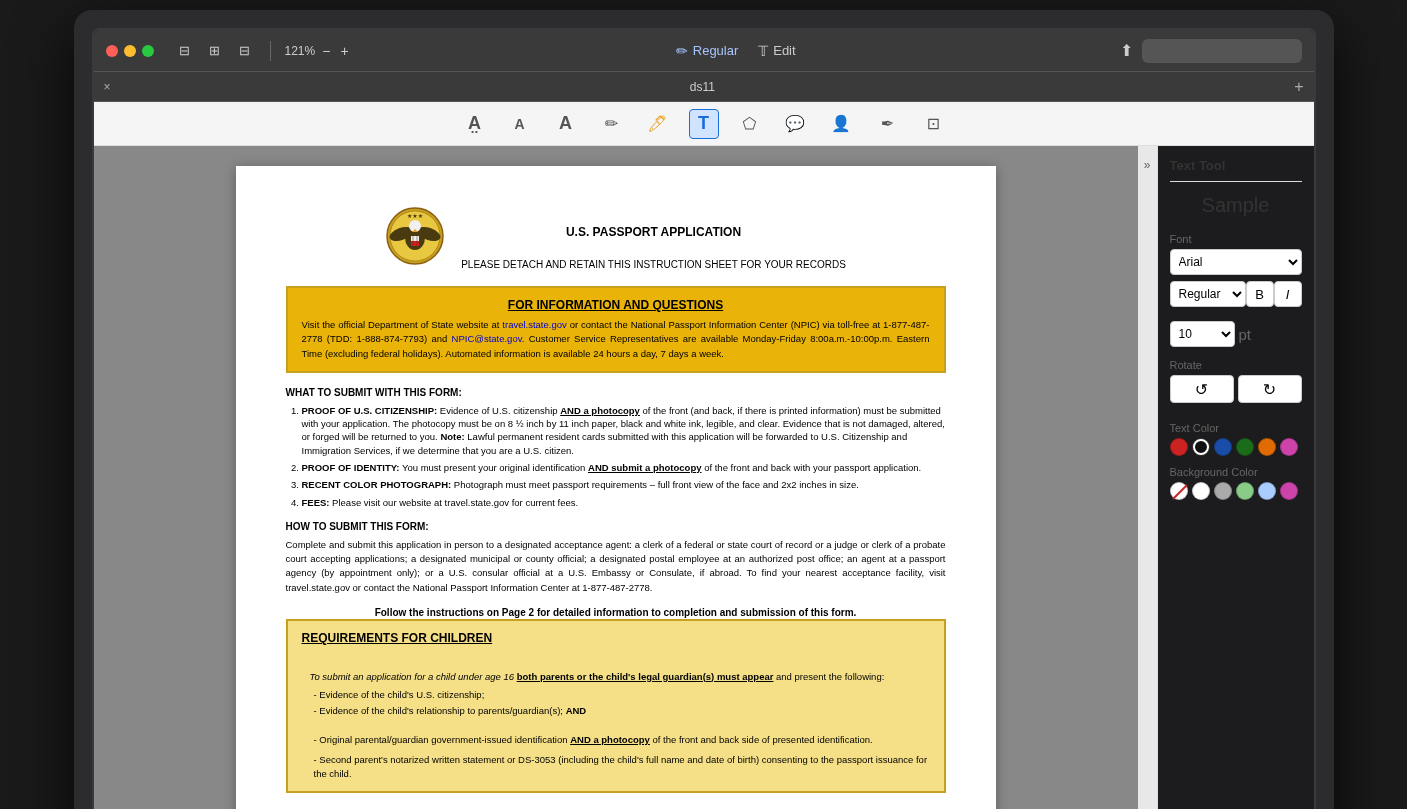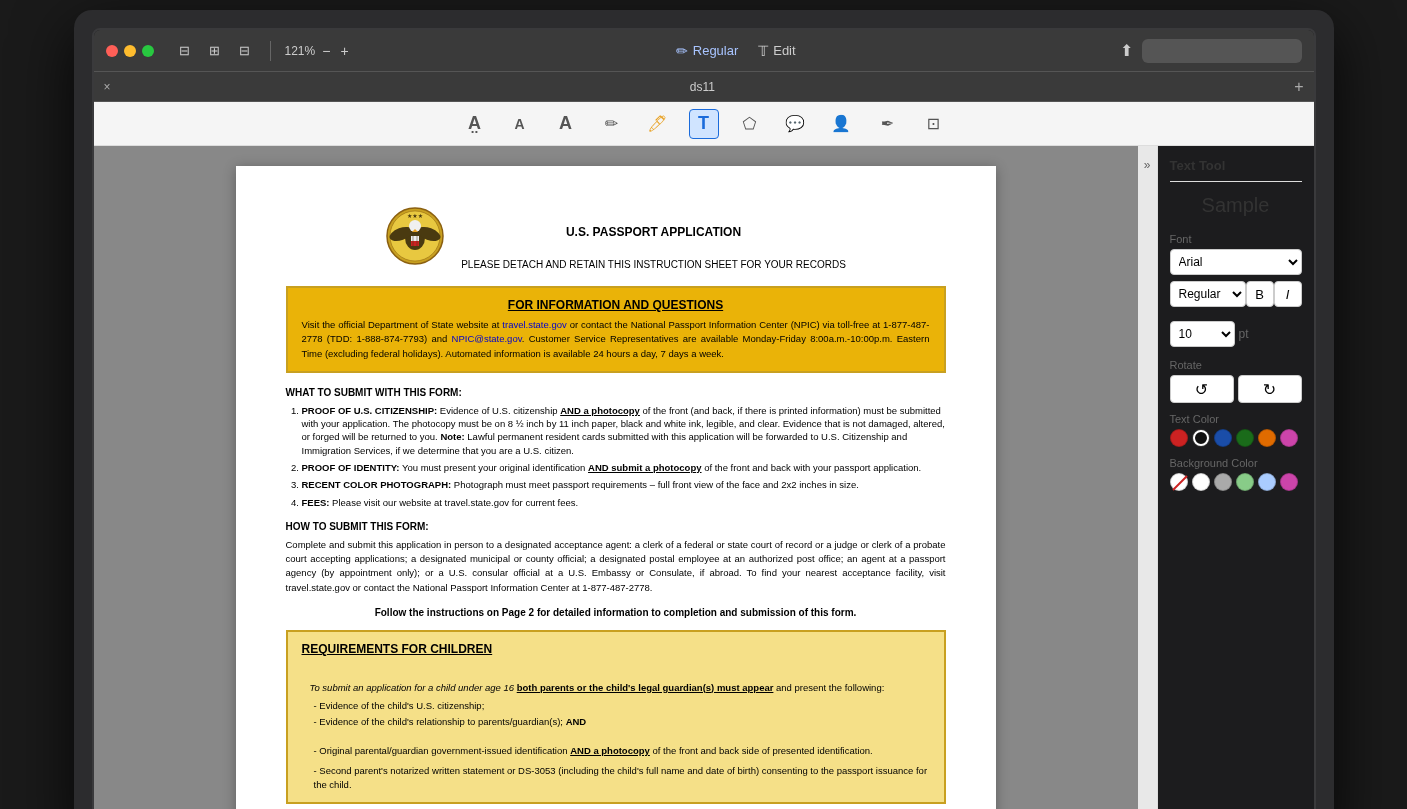--- a/index.html
+++ b/index.html
@@ -226,22 +226,22 @@
     }
     .size-row {
       display: flex; align-items: center; gap: 4px; margin-bottom: 12px;
     }
     .size-select {
       width: 65px; height: 26px;
       border: 1px solid #ccc; border-radius: 4px;
       background: white; font-size: 12px;
       padding: 0 4px; cursor: pointer; outline: none;
     }
-    .size-unit { font-size: 12px; color: #666; }
-    .rotate-section { margin-bottom: 10px; }
+    .size-unit { font-size: 15px; color: #666; }
+    .rotate-section { margin-bottom: 19px; }
     .rotate-row {
       display: flex; gap: 4px;
     }
     .rotate-btn {
       flex: 1; height: 28px;
       border: 1px solid #ccc; border-radius: 4px;
       background: white; cursor: pointer;
       font-size: 16px; display: flex; align-items: center; justify-content: center;
     }
     .color-section { margin-bottom: 10px; }
@@ -325,21 +325,21 @@
     }
     .how-section p {
       font-size: 9.5px; font-family: Arial, sans-serif;
       line-height: 1.5; text-align: justify;
     }
     .follow-text {
       text-align: center;
       font-size: 10px;
       font-weight: bold;
       font-family: Arial, sans-serif;
-      margin-bottom: 12px;
+      margin-bottom: 1px;
     }
     .req-box {
       border: 2px solid #c8a020;
       background: #f5e088;
       padding: 10px 14px;
       margin-bottom: 8px;
     }
     .req-box-title {
       text-align: left;
       font-size: 12px;

